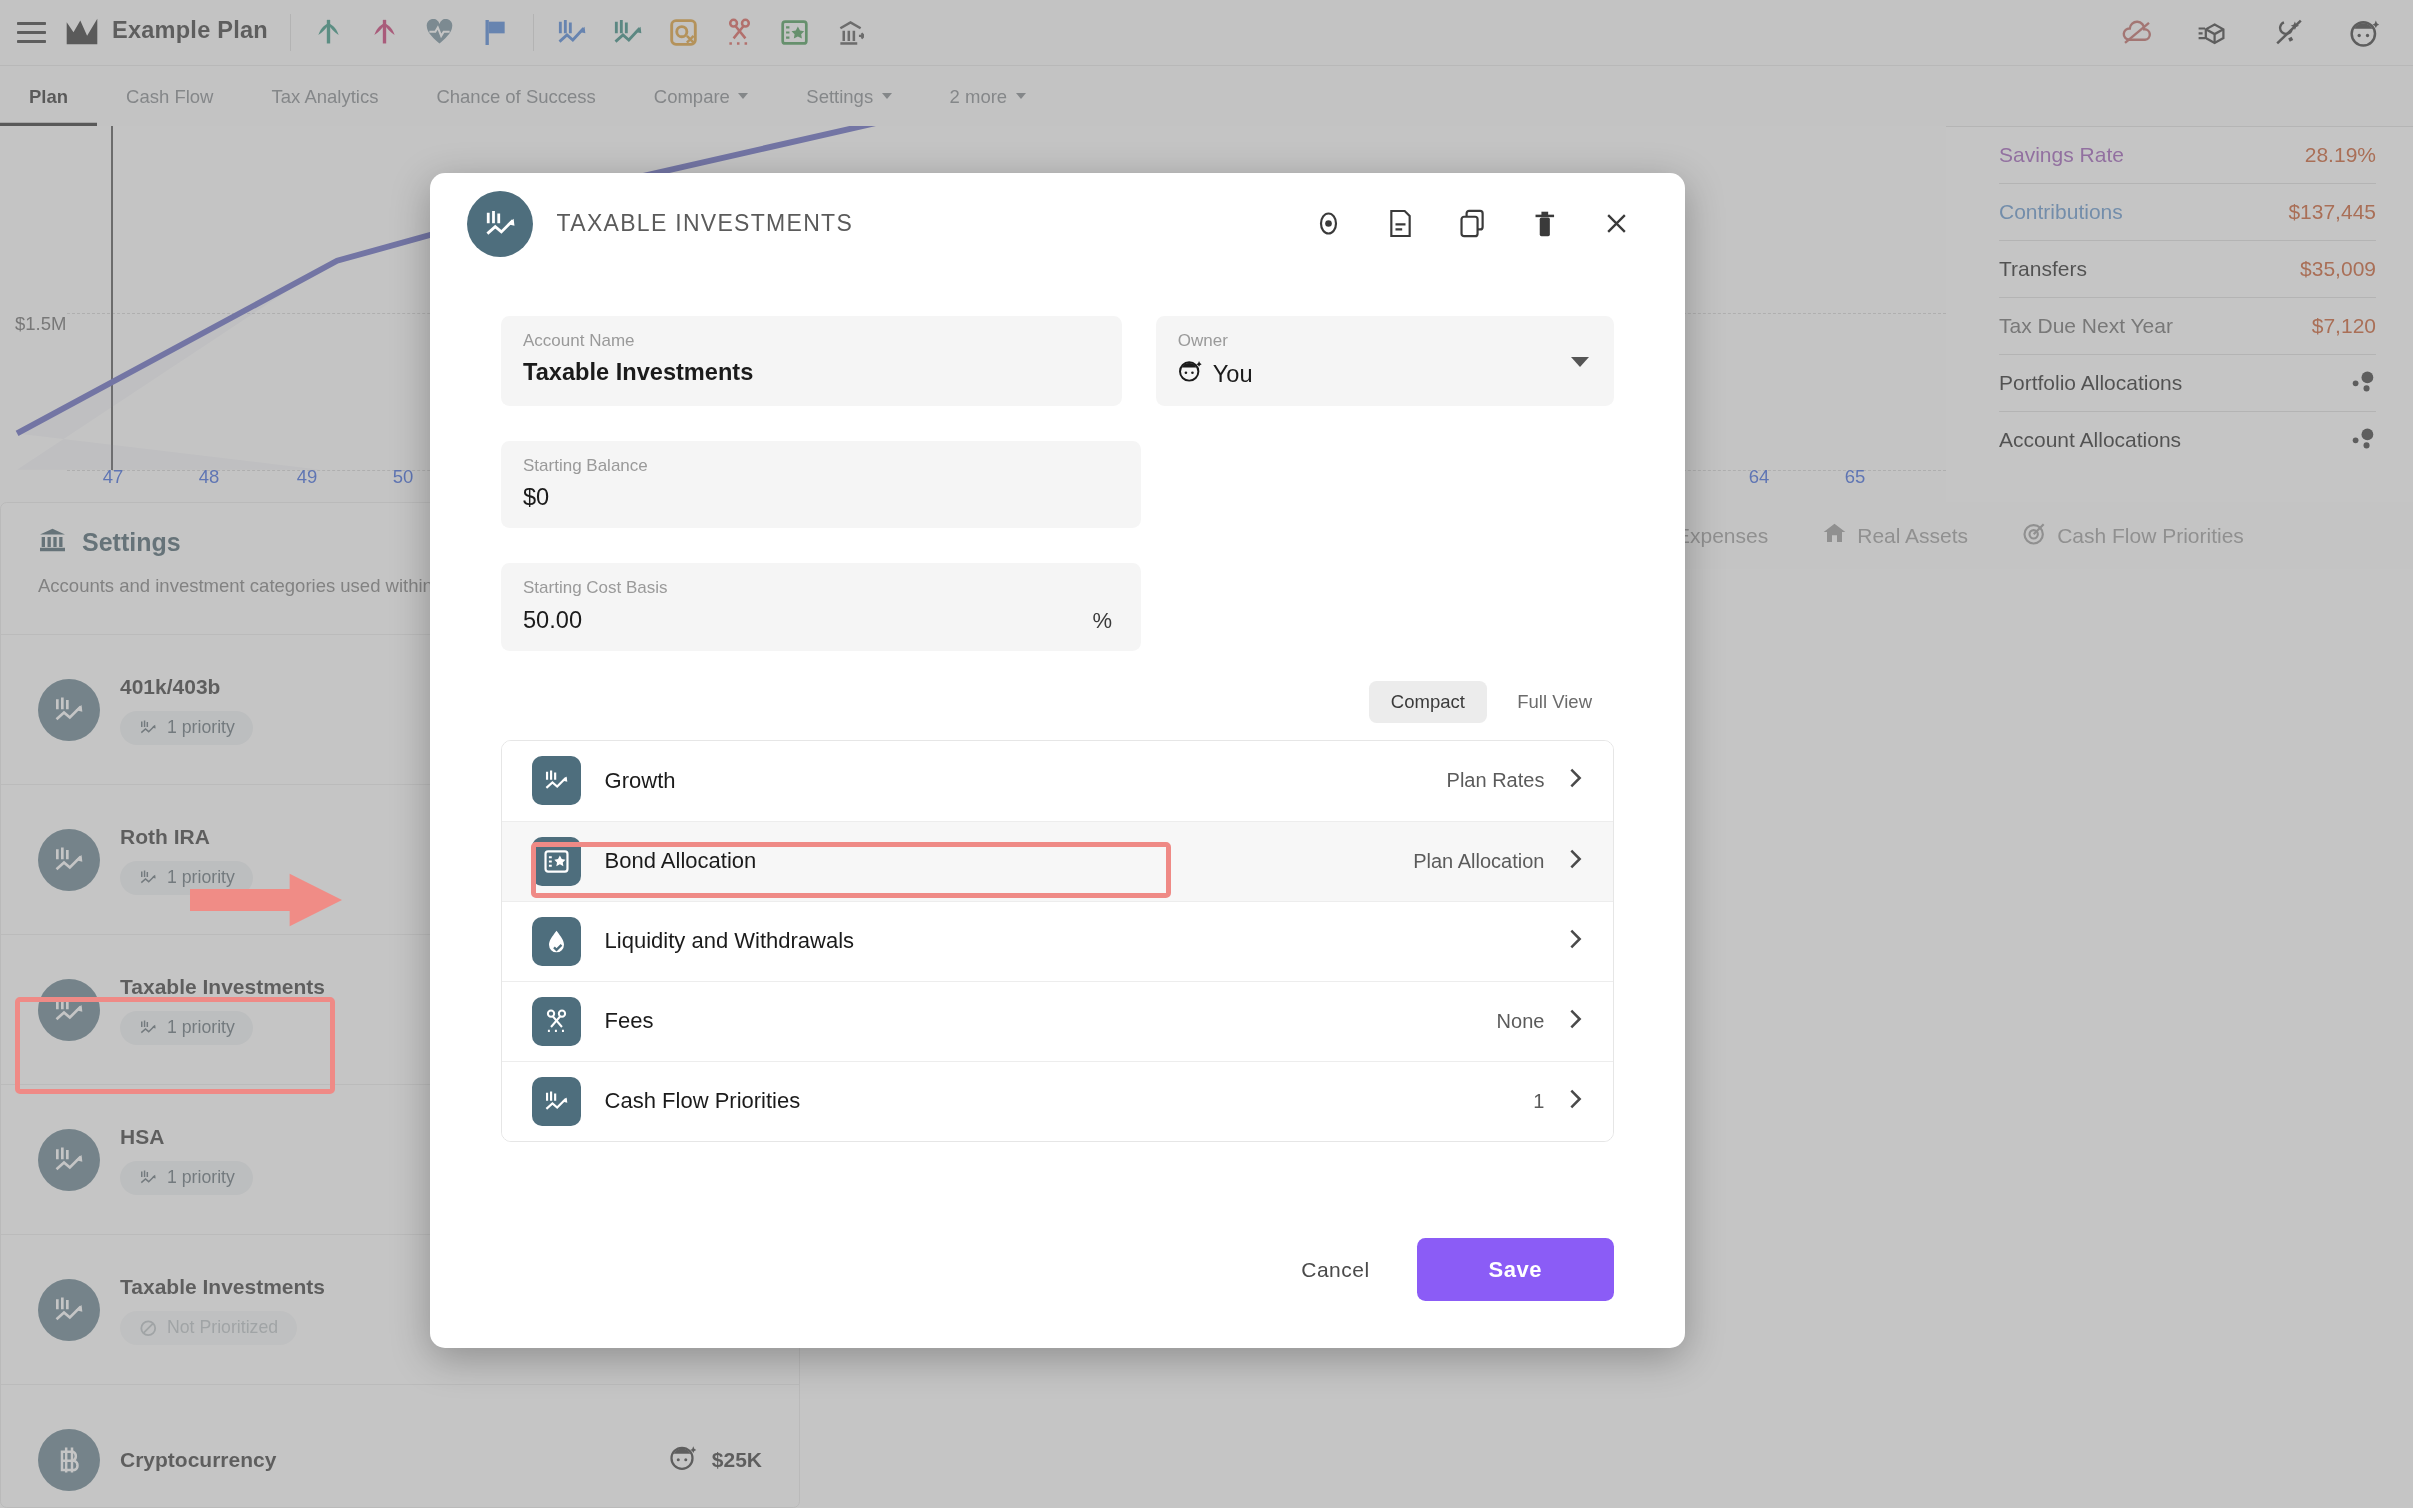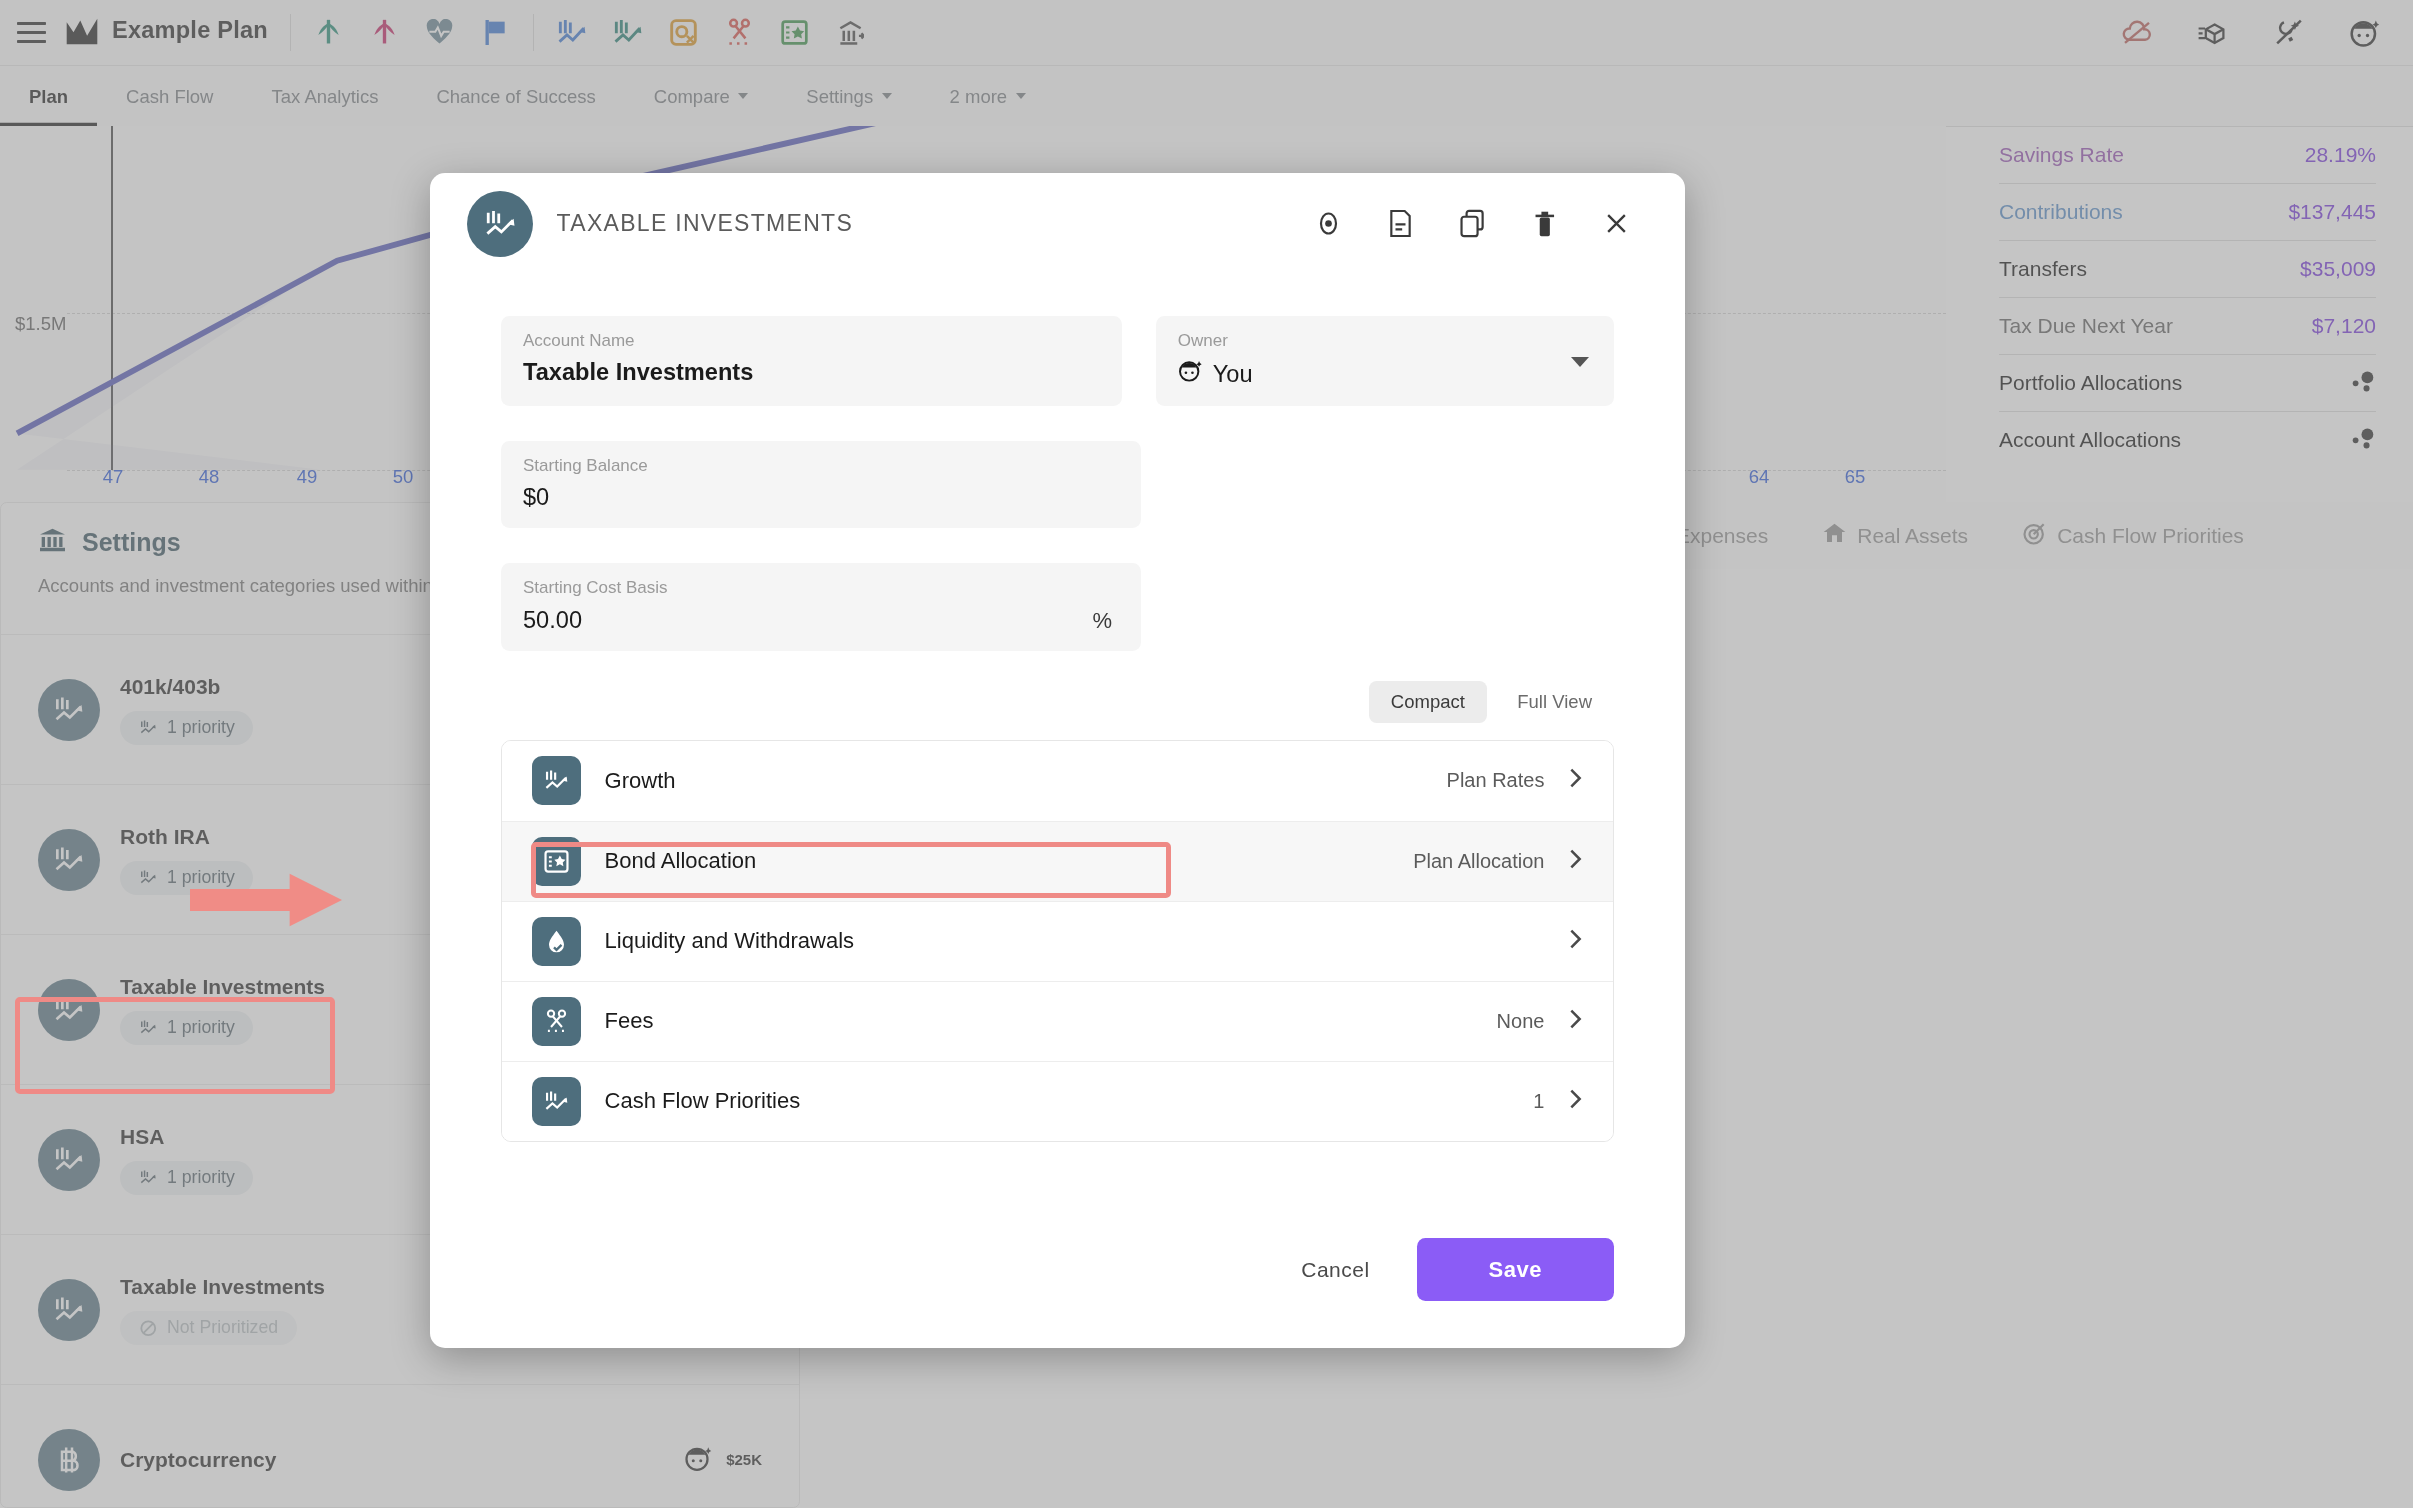--- a/index.html
+++ b/index.html
@@ -61,30 +61,30 @@
   .acc-head-title { display:flex; align-items:center; gap:15px; font-size:25px; font-weight:bold; color:#2e4b57;}
   .acc-head-sub { font-size:18.5px; color:#6a6a6a; margin-top:17px; white-space:nowrap;}
   .acc-divider { width:590px; height:0.8px; background:#e8e8e8; margin:37px auto 0 auto; }
   .acc-row { display:flex; align-items:center; height:150px; padding:0 37px; border-top:0.8px solid #e8e8e8; position:relative;}
   .acc-av { width:62px; height:62px; border-radius:50%; background:#4e6e7d; display:flex;align-items:center;justify-content:center; flex:0 0 auto;}
   .acc-body { margin-left:20px; }
   .acc-name { font-size:21px; font-weight:bold; color:#1b1b1b; }
   .acc-badge { margin-top:11.8px; display:inline-flex; align-items:center; gap:10px;
      background:#eceff1; border-radius:18.5px; padding:6.7px 18.5px; font-size:17.7px; color:#4a5a63;}
   .acc-badge.muted { color:#aeb6ba; background:#f2f4f5;}
-  .acc-right { margin-left:auto; display:flex; align-items:center; gap:13.5px; font-size:15px; font-weight:bold; color:#1b1b1b;}
+  .acc-right { margin-left:auto; display:flex; align-items:center; gap:13.5px; font-size:21px; font-weight:bold; color:#1b1b1b;}
   .acc-rates { margin-left:auto; text-align:right; font-size:19.4px; color:#555;}
   .acc-rates b { color:#222; }
 
   
   .stats { position:absolute; top:126px; right:0; width:451px; padding: 0 37px; }
   .stat-row { display:flex; align-items:center; height:57px; font-size:21px; border-top:0.8px solid #dadada;}
   .stat-row:first-child { border-top:none; }
   .stat-label { flex:1 1 auto; }
-  .stat-val { font-weight:500; color:#6d28d9;}
+  .stat-val { font-weight:500; color:#c2410c;}
 
   
   .scrim { position:absolute; inset:0; background:rgba(150,150,150,.55); }
 
   
   .modal {
     position:absolute; left:430px; top:173px; width:1255px; height:1175px;
     background:#fff; border-radius:15px; box-shadow:0 10px 39px rgba(0,0,0,.28);
     display:flex; flex-direction:column;
   }

